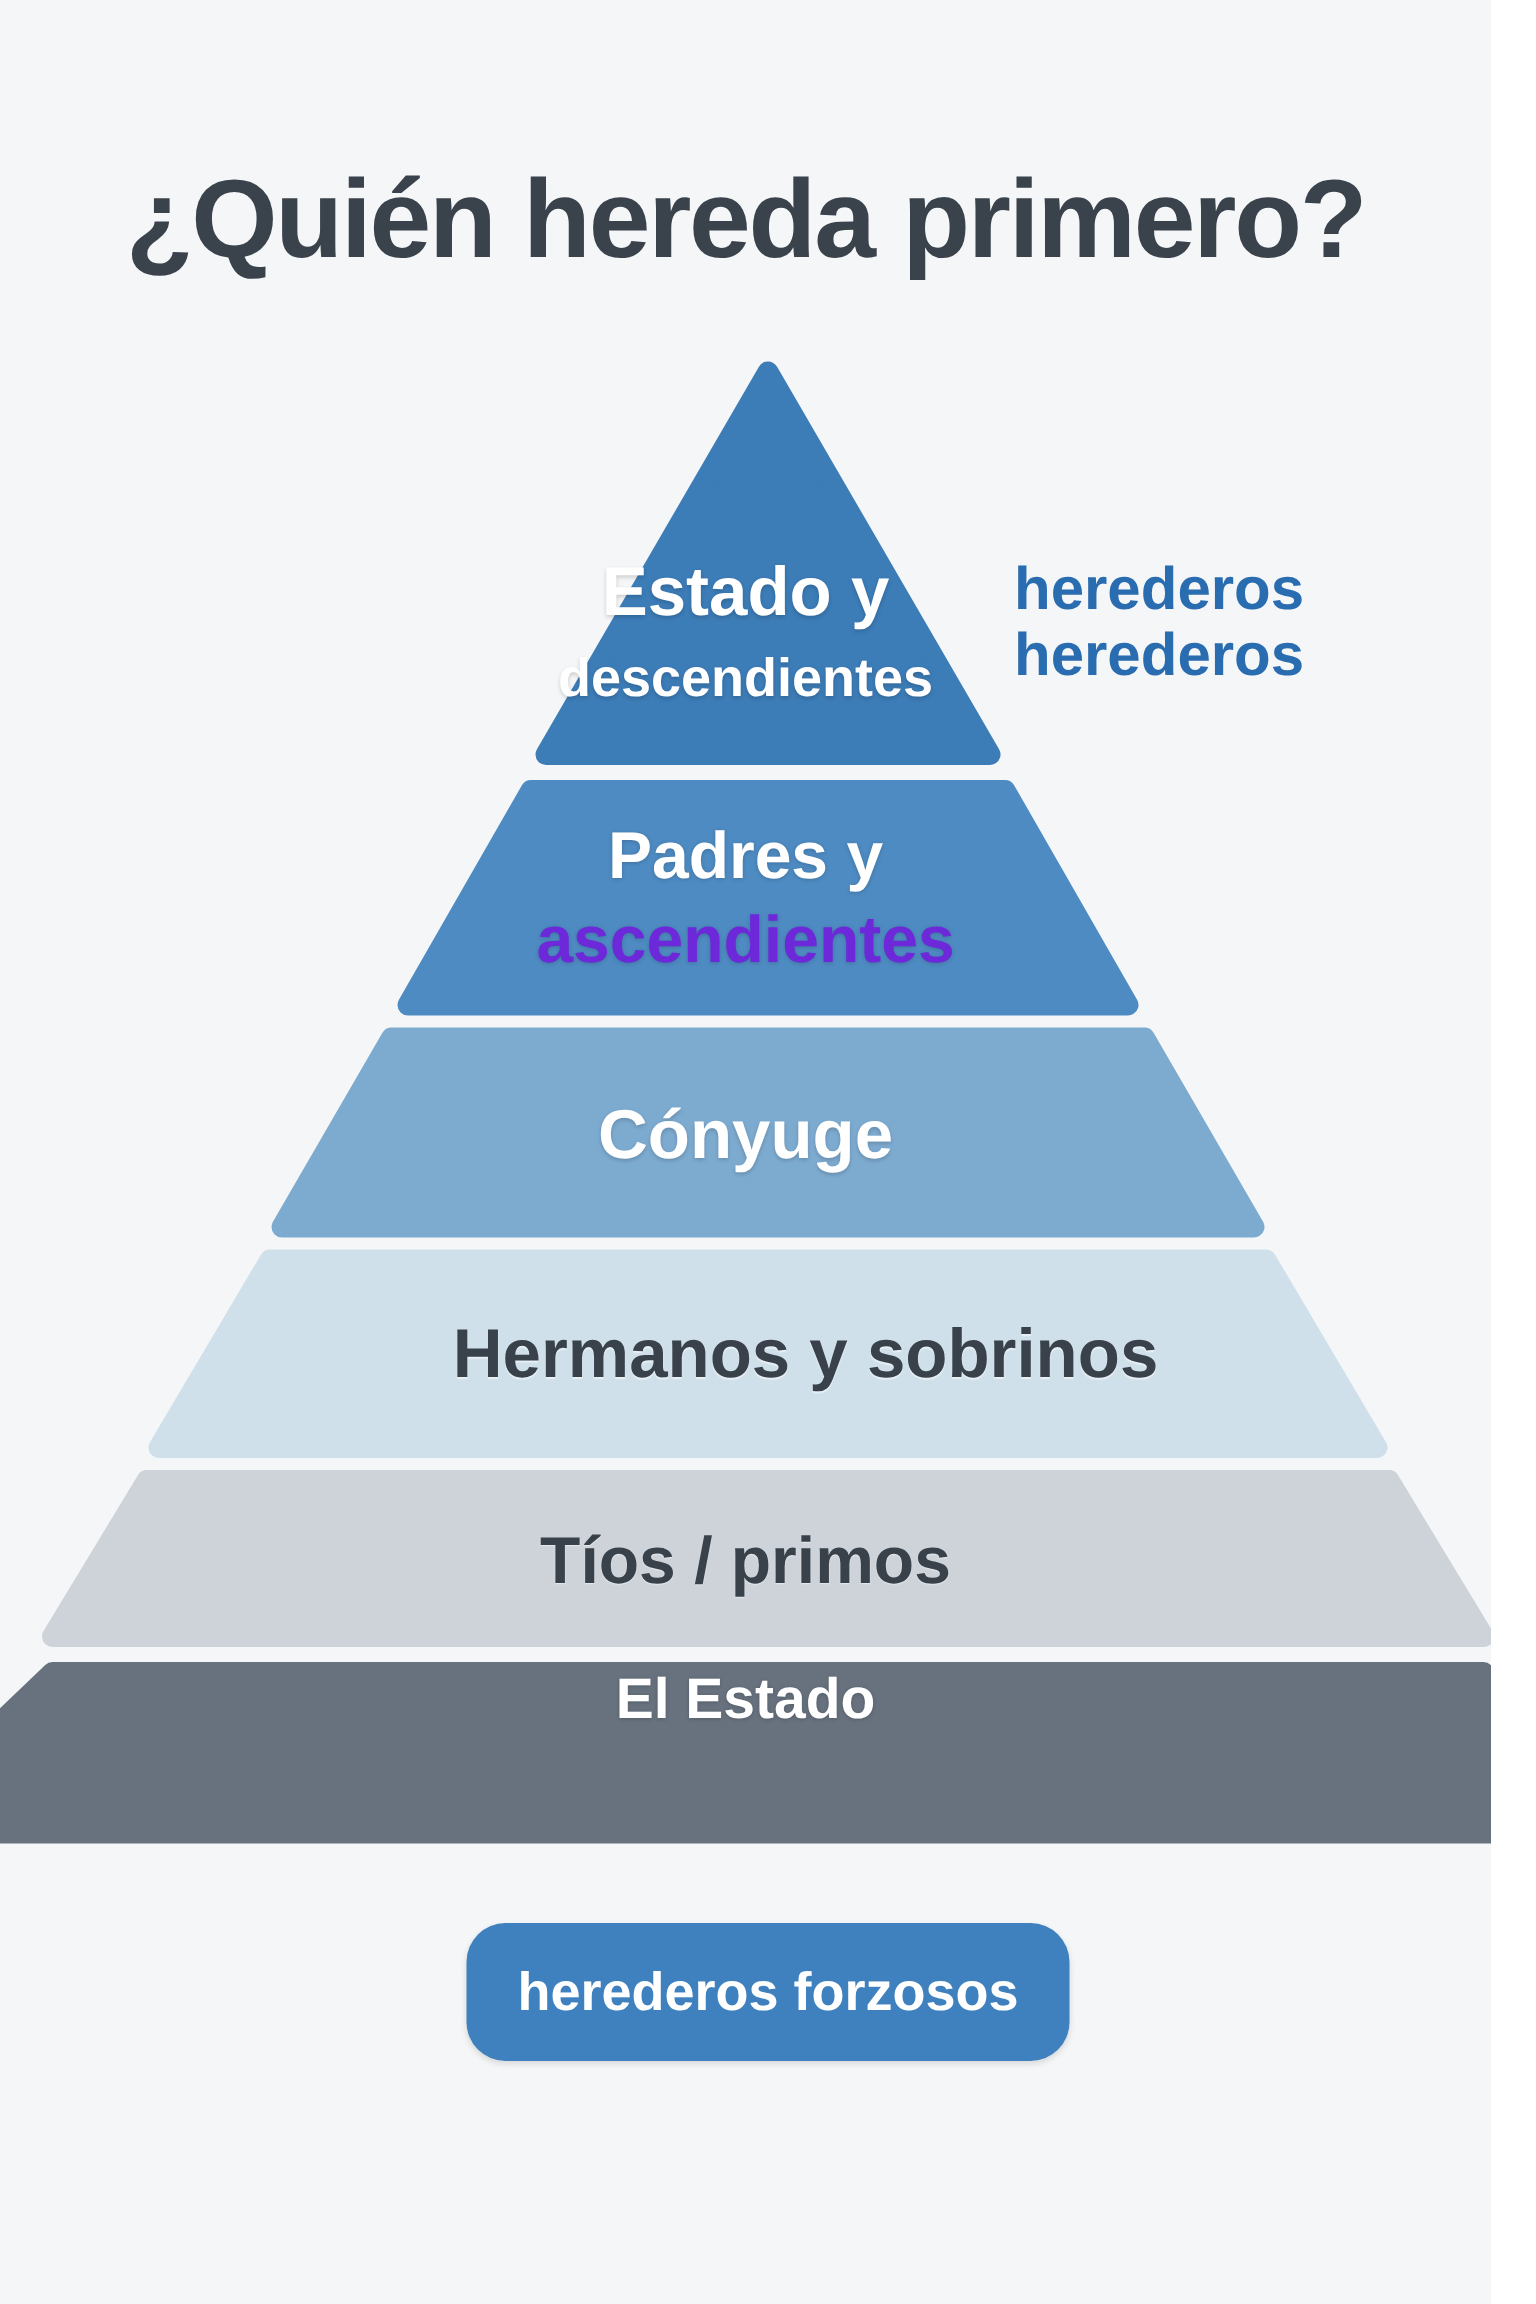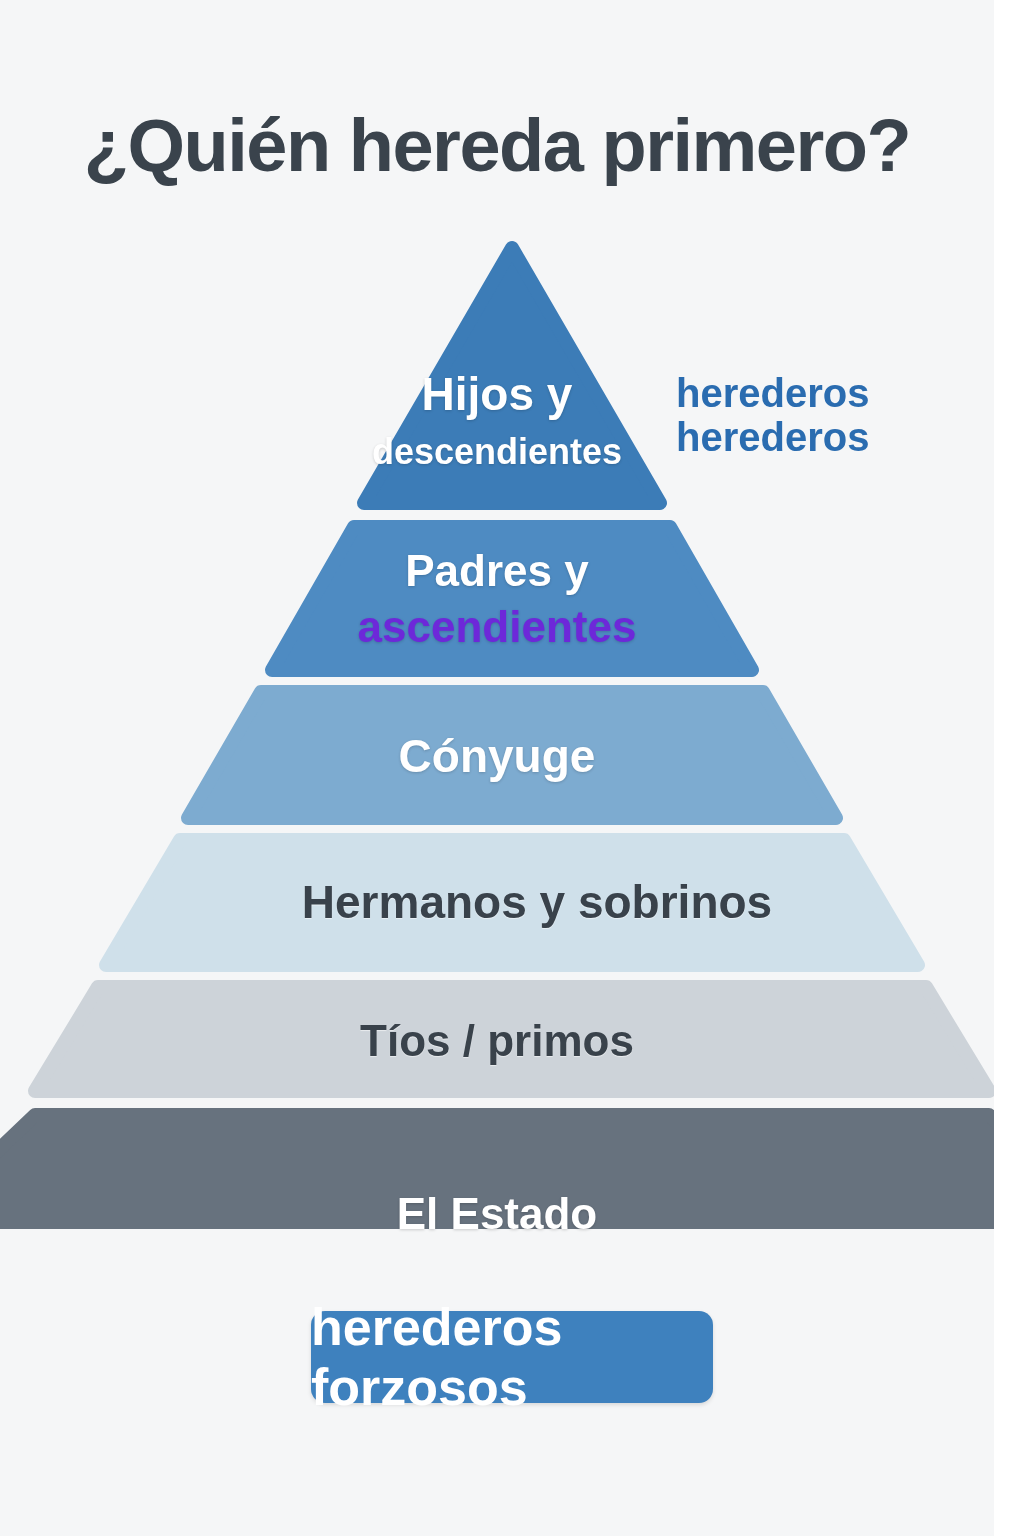--- a/index.html
+++ b/index.html
@@ -43,41 +43,41 @@
   }
   .lbl.light { text-shadow: 0 1px 3px rgba(0,0,0,0.18); }
   .lbl.dark  { text-shadow: 0 1px 1px rgba(255,255,255,0.55); }
   .l1a { top: 368px; font-size: 46px; line-height: 52px; }
   .l1b { top: 431px; font-size: 36px; line-height: 42px; }
   .l2a { top: 545px; font-size: 44px; line-height: 52px; }
   .l2b { top: 601px; font-size: 44px; line-height: 52px; }
   .l3  { top: 730px; font-size: 46px; line-height: 52px; }
   .l4  { top: 876px; font-size: 46px; line-height: 52px; padding-left: 40px; }
   .l5  { top: 1015px; font-size: 44px; line-height: 52px; }
-  .l6  { top: 1188px; font-size: 44px; line-height: 52px; }
+  .l6  { top: 1107px; font-size: 38px; line-height: 52px; }
   .side-note {
     position: absolute;
     left: 676px;
     top: 371px;
     text-align: left;
     font-size: 40px;
     font-weight: 600;
     line-height: 44px;
   }
   .cta {
     position: absolute;
     left: 311px;
-    top: 1311px;
+    top: 1282px;
     width: 402px;
     height: 92px;
-    border-radius: 14px;
+    border-radius: 26px;
     display: flex;
     align-items: center;
     justify-content: center;
-    font-size: 52px;
+    font-size: 36px;
     font-weight: 600;
     box-shadow: 0 2px 4px rgba(0,0,0,0.12);
     cursor: pointer;
   }
 </style>
 </head>
 <body>
 
 <div class="canvas">
 
@@ -85,21 +85,21 @@
 
   <svg class="pyr" viewBox="0 0 1024 1536" xmlns="http://www.w3.org/2000/svg">
     <path d="M512,248 L660,503 L364,503 Z" fill="#3c7cb7" stroke="#3c7cb7"></path>
     <path d="M354,527 L670,527 L752,670 L272,670 Z" fill="#4e8bc2" stroke="#4e8bc2"></path>
     <path d="M261,692 L763,692 L836,818 L188,818 Z" fill="#7dabd0" stroke="#7dabd0"></path>
     <path d="M180,840 L844,840 L918,965 L106,965 Z" fill="#cfe0ea" stroke="#cfe0ea"></path>
     <path d="M98,987 L926,987 L989,1091 L35,1091 Z" fill="#cdd3d9" stroke="#cdd3d9"></path>
     <path d="M35,1115 L989,1115 L1034,1158 L1034,1222 L-10,1222 L-10,1158 Z" fill="#67727e" stroke="#67727e"></path>
   </svg>
 
-  <div class="lbl light l1a" style="color: rgb(255, 255, 255);">Hijos y</div>
+  <div class="lbl light l1a" style="color: rgb(255, 255, 255);">Estado y</div>
   <div class="lbl light l1b" style="color: rgb(255, 255, 255);">descendientes</div>
 
   <div class="lbl light l2a" style="color: rgb(255, 255, 255);">Padres y</div>
   <div class="lbl light l2b" style="color: #6d28d9;">ascendientes</div>
 
   <div class="lbl light l3" style="color: rgb(255, 255, 255);">Cónyuge</div>
 
   <div class="lbl dark l4" style="color: rgb(57, 66, 75);">Hermanos y sobrinos</div>
 
   <div class="lbl dark l5" style="color: rgb(57, 66, 75);">Tíos / primos</div>

